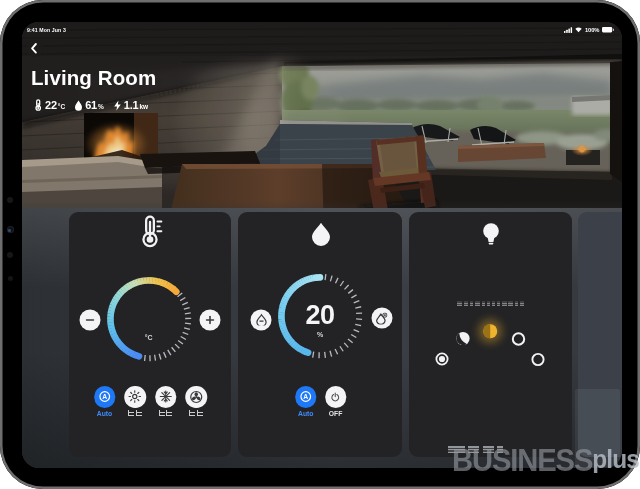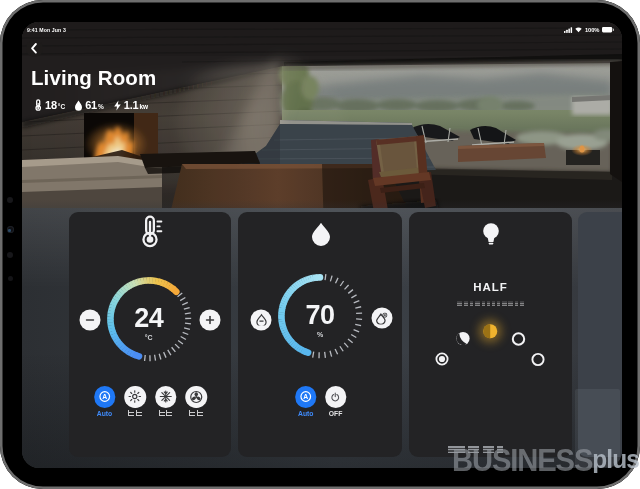--- a/index.html
+++ b/index.html
@@ -264,21 +264,21 @@
   <div id="title">Living Room</div>
   <div id="stats">
     <svg width="9" height="12" viewBox="0 0 9 12">
           <g stroke="#fff" fill="none">
             <rect x="2.7" y="0.8" width="3" height="6.4" rx="1.5" stroke-width="1.3"></rect>
             <circle cx="4.2" cy="9" r="2.2" stroke-width="1.3"></circle>
           </g>
           <circle cx="4.2" cy="9" r="1.1" fill="#fff"></circle>
           <line x1="4.2" y1="4" x2="4.2" y2="8" stroke="#fff" stroke-width="1.1"></line>
         </svg>
-    <span class="num">18</span>
+    <span class="num">22</span>
         <span class="unit">°C</span>
     <span style="width:9px"></span>
     <svg width="9" height="11" viewBox="0 0 9 11">
           <path d="M4.5 0.6 C6 3 8 5.2 8 7.2 A3.5 3.5 0 0 1 1 7.2 C1 5.2 3 3 4.5 0.6 Z" fill="#fff"></path>
         </svg>
     <span class="num">61</span>
         <span class="unit">%</span>
     <span style="width:9px"></span>
     <svg width="9" height="11" viewBox="0 0 9 11">
           <path d="M5.4 0.4 L1.2 6.4 L4 6.4 L3.4 10.6 L7.8 4.4 L4.9 4.4 Z" fill="#fff"></path>
@@ -362,21 +362,20 @@
             <line x1="29.12" y1="21.50" x2="33.95" y2="25.07" stroke="#b7bac0" stroke-width="1.3"></line>
             <line x1="26.09" y1="25.10" x2="30.41" y2="29.26" stroke="#b7bac0" stroke-width="1.3"></line>
             <line x1="22.62" y1="28.26" x2="26.37" y2="32.95" stroke="#b7bac0" stroke-width="1.3"></line>
             <line x1="18.76" y1="30.96" x2="21.87" y2="36.09" stroke="#b7bac0" stroke-width="1.3"></line>
             <line x1="14.60" y1="33.13" x2="17.01" y2="38.62" stroke="#b7bac0" stroke-width="1.3"></line>
             <line x1="10.18" y1="34.74" x2="11.87" y2="40.50" stroke="#b7bac0" stroke-width="1.3"></line>
             <line x1="5.59" y1="35.77" x2="6.52" y2="41.69" stroke="#b7bac0" stroke-width="1.3"></line>
             <line x1="0.91" y1="36.19" x2="1.06" y2="42.19" stroke="#b7bac0" stroke-width="1.3"></line>
             <line x1="-3.78" y1="36.00" x2="-4.41" y2="41.97" stroke="#b7bac0" stroke-width="1.3"></line>
           </svg>
-      <div class="dval">24</div>
       <div class="dunit">°C</div>
     </div>
     <div class="sbtn" style="left:21px;top:108.5px;transform:translate(-50%,-50%)">
           <svg width="9" height="9" viewBox="0 0 9 9">
             <line x1="1" y1="4.5" x2="8" y2="4.5" stroke="#3a3a3c" stroke-width="1.6" stroke-linecap="round"></line>
           </svg>
         </div>
     <div class="sbtn" style="left:141.3px;top:108.5px;transform:translate(-50%,-50%)">
           <svg width="9" height="9" viewBox="0 0 9 9">
             <line x1="1" y1="4.5" x2="8" y2="4.5" stroke="#3a3a3c" stroke-width="1.6" stroke-linecap="round"></line>
@@ -505,21 +504,21 @@
             <line x1="31.14" y1="18.46" x2="36.30" y2="21.52" stroke="#b7bac0" stroke-width="1.3"></line>
             <line x1="28.00" y1="22.94" x2="32.64" y2="26.75" stroke="#b7bac0" stroke-width="1.3"></line>
             <line x1="24.22" y1="26.90" x2="28.24" y2="31.36" stroke="#b7bac0" stroke-width="1.3"></line>
             <line x1="19.89" y1="30.24" x2="23.19" y2="35.26" stroke="#b7bac0" stroke-width="1.3"></line>
             <line x1="15.11" y1="32.90" x2="17.61" y2="38.35" stroke="#b7bac0" stroke-width="1.3"></line>
             <line x1="9.98" y1="34.80" x2="11.63" y2="40.57" stroke="#b7bac0" stroke-width="1.3"></line>
             <line x1="4.62" y1="35.90" x2="5.39" y2="41.85" stroke="#b7bac0" stroke-width="1.3"></line>
             <line x1="-0.84" y1="36.19" x2="-0.98" y2="42.19" stroke="#b7bac0" stroke-width="1.3"></line>
             <line x1="-6.29" y1="35.65" x2="-7.33" y2="41.56" stroke="#b7bac0" stroke-width="1.3"></line>
           </svg>
-      <div class="dval">70</div>
+      <div class="dval">20</div>
       <div class="dunit">%</div>
     </div>
     <div class="sbtn" style="left:23px;top:108px;transform:translate(-50%,-50%)">
           <svg width="12" height="12" viewBox="0 0 12 12">
             <path d="M6 1.2 C7.8 4 10.6 6.2 10.6 8.4 A4.6 4.6 0 0 1 1.4 8.4 C1.4 6.2 4.2 4 6 1.2 Z" fill="none" stroke="#3a3a3c" stroke-width="1.2"></path>
             <line x1="4" y1="7.6" x2="8" y2="7.6" stroke="#3a3a3c" stroke-width="1.2"></line>
           </svg>
         </div>
     <div class="sbtn" style="left:143.7px;top:106.5px;transform:translate(-50%,-50%)">
           <svg width="12" height="12" viewBox="0 0 12 12">
@@ -544,21 +543,20 @@
     <div class="mlab blue" style="left:52.8px">Auto</div>
     <div class="mlab" style="left:82.5px">OFF</div>
   </div>
 
   <div style="position:absolute;left:387px;top:189.5px;width:163px;height:245.5px">
     <svg style="position:absolute;left:70.5px;top:10.5px" width="22" height="26" viewBox="0 0 22 26">
           <circle cx="11" cy="9" r="7.8" fill="#f4f4f6"></circle>
           <path d="M7.4 14 L14.6 14 L13.4 20 L8.6 20 Z" fill="#f4f4f6"></path>
           <rect x="8.6" y="20.8" width="4.8" height="1.6" rx=".8" fill="#f4f4f6"></rect>
         </svg>
-    <div id="half">HALF</div>
     <div id="jsub" style="display:flex;justify-content:center;gap:1.8px;opacity:.62">
           <span style="display:inline-block;width:5px;height:5.6px;background:linear-gradient(0deg,#bebec0 0 .9px,rgba(190,190,192,.35) .9px 2.4px,#bebec0 2.4px 3.3px,rgba(190,190,192,.3) 3.3px 4.6px,#bebec0 4.6px)"></span>
           <span style="display:inline-block;width:4.5px;height:5.6px;background:linear-gradient(0deg,#bebec0 0 .9px,rgba(190,190,192,.35) .9px 2.4px,#bebec0 2.4px 3.3px,rgba(190,190,192,.3) 3.3px 4.6px,#bebec0 4.6px)"></span>
           <span style="display:inline-block;width:3.2px;height:5.6px;background:linear-gradient(0deg,#bebec0 0 .9px,rgba(190,190,192,.35) .9px 2.4px,#bebec0 2.4px 3.3px,rgba(190,190,192,.3) 3.3px 4.6px,#bebec0 4.6px)"></span>
           <span style="display:inline-block;width:5px;height:5.6px;background:linear-gradient(0deg,#bebec0 0 .9px,rgba(190,190,192,.35) .9px 2.4px,#bebec0 2.4px 3.3px,rgba(190,190,192,.3) 3.3px 4.6px,#bebec0 4.6px)"></span>
           <span style="display:inline-block;width:3.2px;height:5.6px;background:linear-gradient(0deg,#bebec0 0 .9px,rgba(190,190,192,.35) .9px 2.4px,#bebec0 2.4px 3.3px,rgba(190,190,192,.3) 3.3px 4.6px,#bebec0 4.6px)"></span>
           <span style="display:inline-block;width:3.2px;height:5.6px;background:linear-gradient(0deg,#bebec0 0 .9px,rgba(190,190,192,.35) .9px 2.4px,#bebec0 2.4px 3.3px,rgba(190,190,192,.3) 3.3px 4.6px,#bebec0 4.6px)"></span>
           <span style="display:inline-block;width:3.2px;height:5.6px;background:linear-gradient(0deg,#bebec0 0 .9px,rgba(190,190,192,.35) .9px 2.4px,#bebec0 2.4px 3.3px,rgba(190,190,192,.3) 3.3px 4.6px,#bebec0 4.6px)"></span>
           <span style="display:inline-block;width:3.2px;height:5.6px;background:linear-gradient(0deg,#bebec0 0 .9px,rgba(190,190,192,.35) .9px 2.4px,#bebec0 2.4px 3.3px,rgba(190,190,192,.3) 3.3px 4.6px,#bebec0 4.6px)"></span>
           <span style="display:inline-block;width:5px;height:5.6px;background:linear-gradient(0deg,#bebec0 0 .9px,rgba(190,190,192,.35) .9px 2.4px,#bebec0 2.4px 3.3px,rgba(190,190,192,.3) 3.3px 4.6px,#bebec0 4.6px)"></span>

